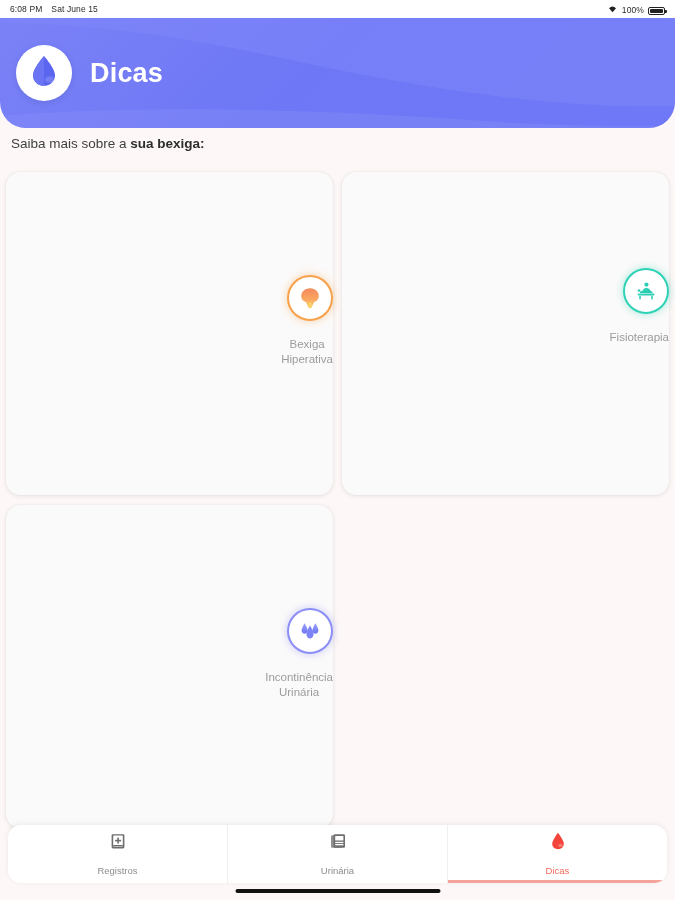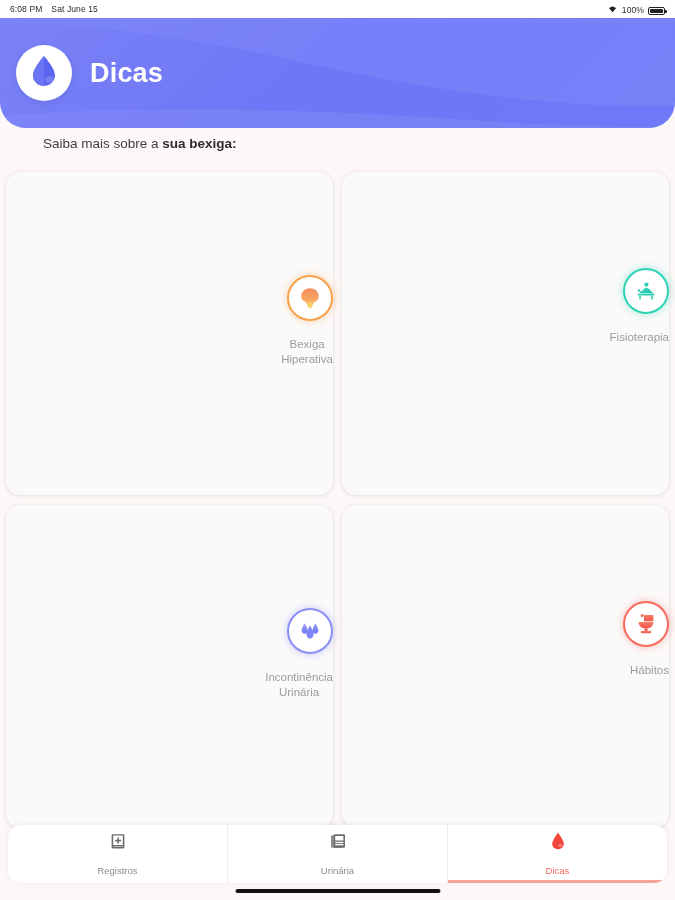--- a/index.html
+++ b/index.html
@@ -75,21 +75,20 @@
     font-size: 27px;
     font-weight: bold;
     letter-spacing: .2px;
   }
 
   
   .subtitle {
     position: absolute; top: 136px; left: 11px;
     font-size: 13.5px; color: #3f3f3f;
     z-index: 5;
-    margin-left: 32px;
   }
   .subtitle b { font-weight: bold; color: #2d2d2d; }
 
   
   .grid {
     position: absolute; top: 172px; left: 6px;
     width: 663px;
     display: grid;
     grid-template-columns: 327px 327px;
     column-gap: 9px;
@@ -261,38 +260,20 @@
           </defs>
           <path d="M7.6 5.2 C7.6 5.2 4.6 10.0 4.6 12.6 C4.6 14.5 6.0 15.8 7.6 15.8 C9.2 15.8 10.6 14.5 10.6 12.6 C10.6 10.0 7.6 5.2 7.6 5.2 Z" fill="url(#gDrops)"></path>
           <path d="M18.4 5.2 C18.4 5.2 15.4 10.0 15.4 12.6 C15.4 14.5 16.8 15.8 18.4 15.8 C20.0 15.8 21.4 14.5 21.4 12.6 C21.4 10.0 18.4 5.2 18.4 5.2 Z" fill="url(#gDrops)"></path>
           <path d="M13 7.4 C13 7.4 9.4 13.0 9.4 16.1 C9.4 18.7 11.0 20.6 13 20.6 C15.0 20.6 16.6 18.7 16.6 16.1 C16.6 13.0 13 7.4 13 7.4 Z" fill="#7d84f6"></path>
         </svg>
       </div>
       <div class="card-label">Incontinência
 Urinária</div>
     </div>
 
-    <div class="card row2">
-      <div class="icon-ring ring-red">
-        <svg width="26" height="26" viewBox="0 0 26 26">
-          <defs>
-            <linearGradient id="gToilet" x1="0" y1="0" x2="0" y2="1">
-              <stop offset="0%" stop-color="#fb7a62"></stop>
-              <stop offset="100%" stop-color="#f0564b"></stop>
-            </linearGradient>
-          </defs>
-          <circle cx="9.2" cy="4.6" r="1.5" fill="url(#gToilet)"></circle>
-          <path d="M11.0 4.0 L19.4 4.0 C20.0 4.0 20.4 4.4 20.4 5.0 L20.4 9.2 C20.4 9.8 20.0 10.2 19.4 10.2 L11.0 10.2 Z" fill="url(#gToilet)"></path>
-          <path d="M5.6 11.0 L20.4 11.0 C20.4 15.1 17.6 17.4 13.0 17.4 C8.4 17.4 5.6 15.1 5.6 11.0 Z" fill="url(#gToilet)"></path>
-          <rect x="11.4" y="17.2" width="3.2" height="3.0" fill="url(#gToilet)"></rect>
-          <rect x="7.6" y="20.0" width="10.8" height="2.2" rx="1.1" fill="url(#gToilet)"></rect>
-        </svg>
-      </div>
-      <div class="card-label">Hábitos</div>
-    </div>
 
   </div>
 
   <div class="bottom-nav">
 
     <div class="nav-item">
       <span>
         <svg width="16" height="17" viewBox="0 0 16 17">
           <rect x="1.6" y="1.2" width="12.8" height="14.2" rx="1.4" fill="#6d6d6d"></rect>
           <rect x="3.2" y="2.6" width="9.6" height="11.4" rx=".8" fill="#ffffff"></rect>

